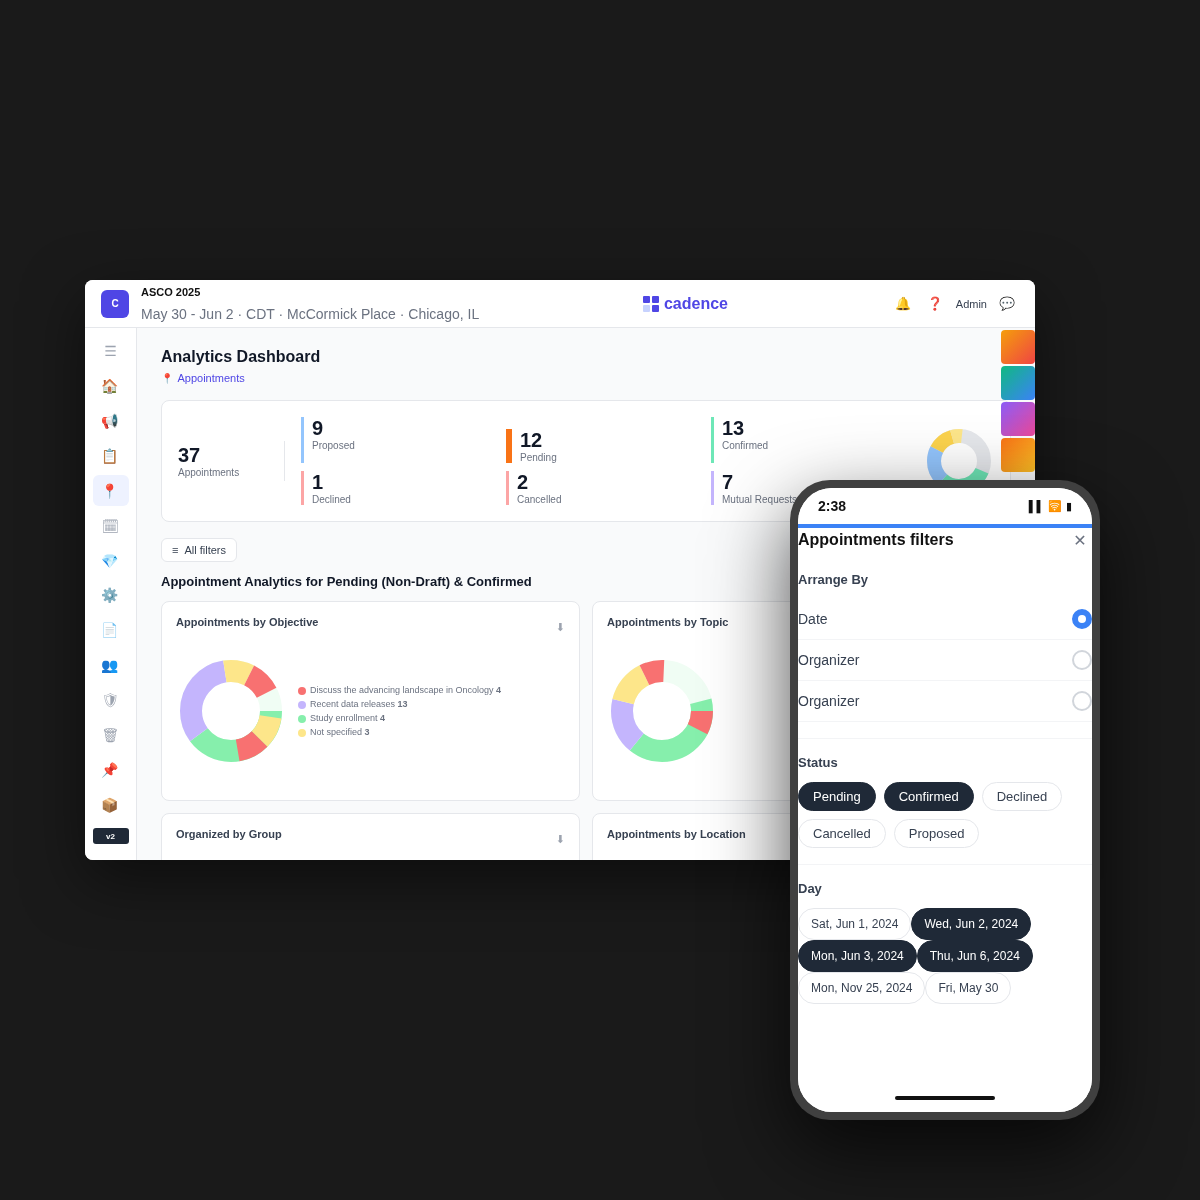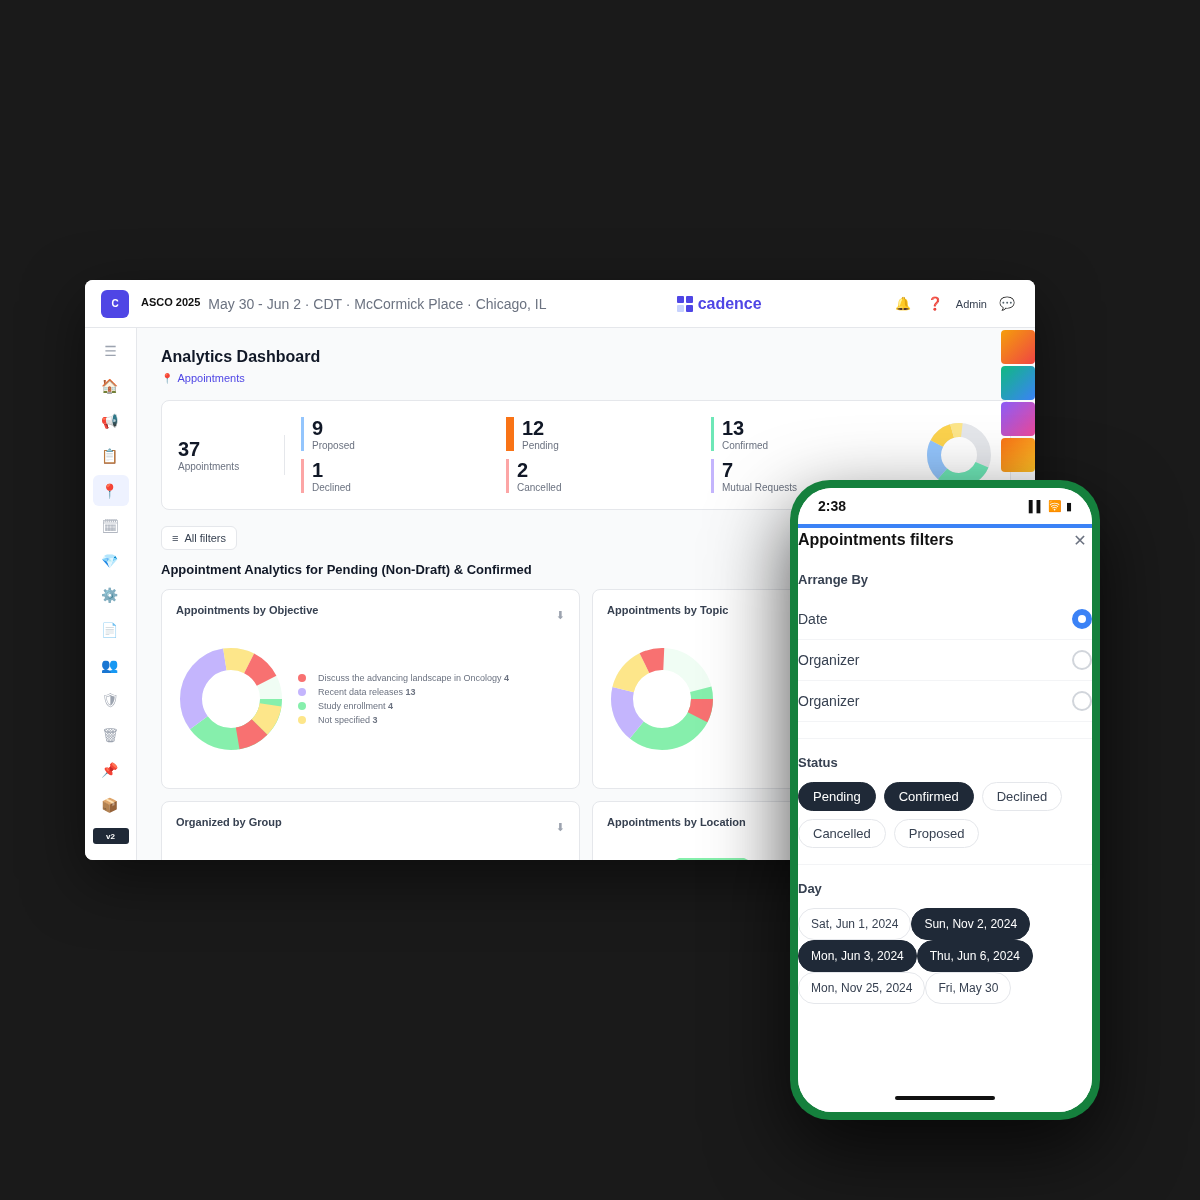--- a/index.html
+++ b/index.html
@@ -44,21 +44,21 @@
       border-radius: 6px;
       display: flex;
       align-items: center;
       justify-content: center;
       color: white;
       font-size: 10px;
       font-weight: bold;
     }
     .top-bar-event {
       display: flex;
-      flex-direction: row;
+      flex-direction: column;
       gap: 8px;
     }
     .top-bar-event-name {
       font-size: 11px;
       font-weight: 600;
       color: #111;
     }
     .top-bar-event-detail {
       font-size: 14px;
       color: #6b7280;
@@ -200,21 +200,21 @@
     .stat-value {
       font-size: 20px;
       font-weight: 600;
       color: #111827;
     }
     .stat-label {
       font-size: 10px;
       color: #6b7280;
     }
     .stat-card.proposed { border-left: 3px solid #93c5fd; padding-left: 8px; }
-    .stat-card.pending { border-left: 8px solid #f97316; padding-left: 8px; }
+    .stat-card.pending { border-left: 6px solid #f97316; padding-left: 8px; margin-top: 12px; }
     .stat-card.confirmed { border-left: 3px solid #6ee7b7; padding-left: 8px; }
     .stat-card.declined { border-left: 3px solid #fca5a5; padding-left: 8px; }
     .stat-card.cancelled { border-left: 3px solid #fca5a5; padding-left: 8px; }
     .stat-card.mutual { border-left: 3px solid #c4b5fd; padding-left: 8px; }
 
     .stats-donut {
       margin-left: auto;
       width: 70px;
       height: 70px;
     }
@@ -274,22 +274,22 @@
     }
     .legend {
       display: flex;
       flex-direction: column;
       gap: 4px;
       font-size: 9px;
       color: #6b7280;
     }
     .legend-item {
       display: flex;
-      align-items: center;
-      gap: 12px;
+      align-items: flex-end;
+      gap: 4px;
     }
     .legend-dot {
       width: 8px;
       height: 8px;
       border-radius: 50%;
       flex-shrink: 0;
     }
     .chart-download {
       float: right;
       cursor: pointer;
@@ -297,21 +297,21 @@
       font-size: 11px;
     }
 
     
     .phone-mockup {
       position: absolute;
       right: 30px;
       bottom: 20px;
       width: 310px;
       height: 640px;
-      background: #15803d;
+      background: #404040;
       border-radius: 40px;
       padding: 8px;
       box-shadow: 0 30px 80px rgba(0,0,0,0.7);
       z-index: 100;
     }
     .phone-screen {
       width: 100%;
       height: 100%;
       background: #fff;
       border-radius: 34px;
@@ -741,21 +741,21 @@
         <div class="status-chip">Declined</div>
         <div class="status-chip">Cancelled</div>
         <div class="status-chip">Proposed</div>
       </div>
 
       <div class="filter-divider"></div>
 
       <div class="filter-section-title">Day</div>
       <div class="day-chips">
         <div class="day-chip">Sat, Jun 1, 2024</div>
-        <div class="day-chip active">Sun, Nov 2, 2024</div>
+        <div class="day-chip active">Wed, Jun 2, 2024</div>
         <div class="day-chip active">Mon, Jun 3, 2024</div>
         <div class="day-chip active">Thu, Jun 6, 2024</div>
         <div class="day-chip">Mon, Nov 25, 2024</div>
         <div class="day-chip">Fri, May 30</div>
       </div>
 
     </div>
 
     <div class="phone-home-bar">
       <div class="phone-home-indicator"></div>

